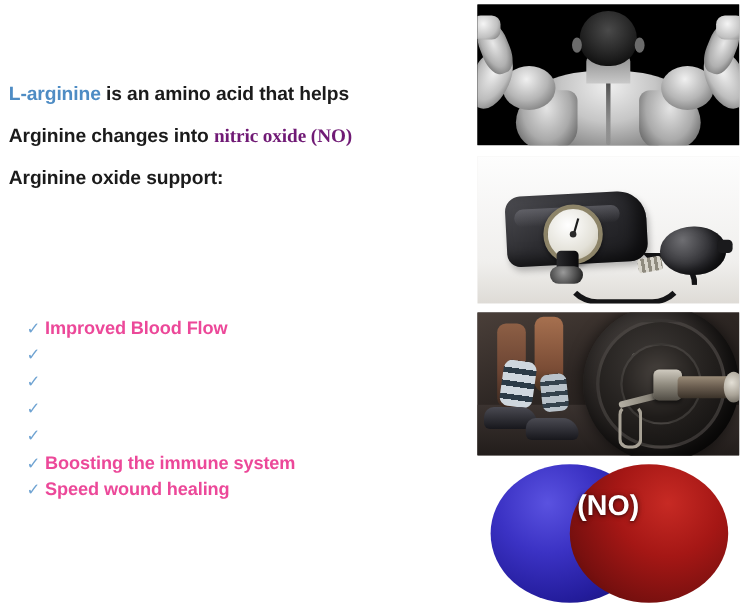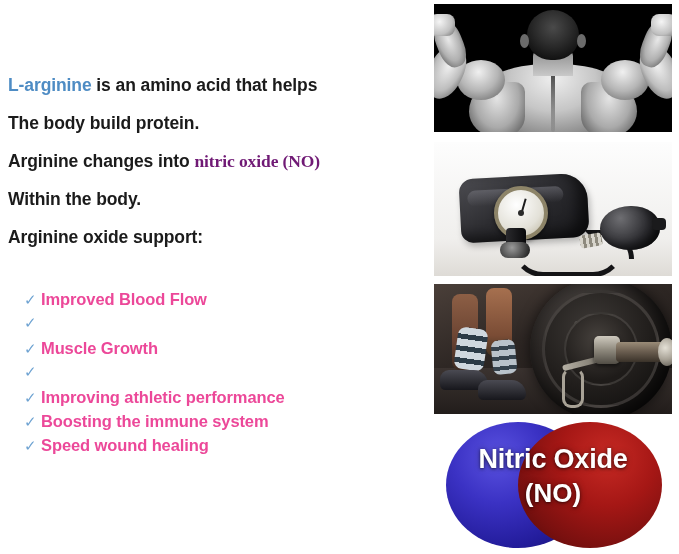--- a/index.html
+++ b/index.html
@@ -331,51 +331,43 @@
 
 <div id="root">
 
   <div class="text-col">
 
     <div class="para-block">
       <div class="para-line">
         <span class="accent-light">L-arginine</span><span> is an amino acid that helps</span>
       </div>
       <div class="para-line">
-        <span>The body build protein.</span>
-      </div>
-      <div class="para-line">
         <span>Arginine changes into </span><span class="accent-steel">nitric oxide (NO)</span>
-      </div>
-      <div class="para-line">
-        <span>Within the body.</span>
       </div>
       <div class="para-line">
         <span>Arginine oxide support:</span>
       </div>
     </div>
 
     <div class="bullet-block">
       <div class="bullet-row">
         <span class="check-icon">✓</span>
         <span class="bullet-label">Improved Blood Flow</span>
       </div>
       <div class="bullet-row">
         <span class="check-icon">✓</span>
       </div>
       <div class="bullet-row">
         <span class="check-icon">✓</span>
-        <span class="bullet-label">Muscle Growth</span>
-      </div>
-      <div class="bullet-row">
-        <span class="check-icon">✓</span>
-      </div>
-      <div class="bullet-row">
-        <span class="check-icon">✓</span>
-        <span class="bullet-label">Improving athletic performance</span>
+      </div>
+      <div class="bullet-row">
+        <span class="check-icon">✓</span>
+      </div>
+      <div class="bullet-row">
+        <span class="check-icon">✓</span>
       </div>
       <div class="bullet-row">
         <span class="check-icon">✓</span>
         <span class="bullet-label">Boosting the immune system</span>
       </div>
       <div class="bullet-row">
         <span class="check-icon">✓</span>
         <span class="bullet-label">Speed wound healing</span>
       </div>
     </div>
@@ -445,20 +437,19 @@
         <div class="bar-shaft"></div>
         <div class="bar-end"></div>
       </div>
     </div>
 
     <div class="panel p4">
       <div class="no-stage">
         <div class="no-sphere blue"></div>
         <div class="no-sphere red"></div>
         <div class="no-label">
-          <span class="l1">Nitric Oxide</span>
           <span class="l2">(NO)</span>
         </div>
       </div>
     </div>
 
   </div>
 </div>
 
 </body></html>

